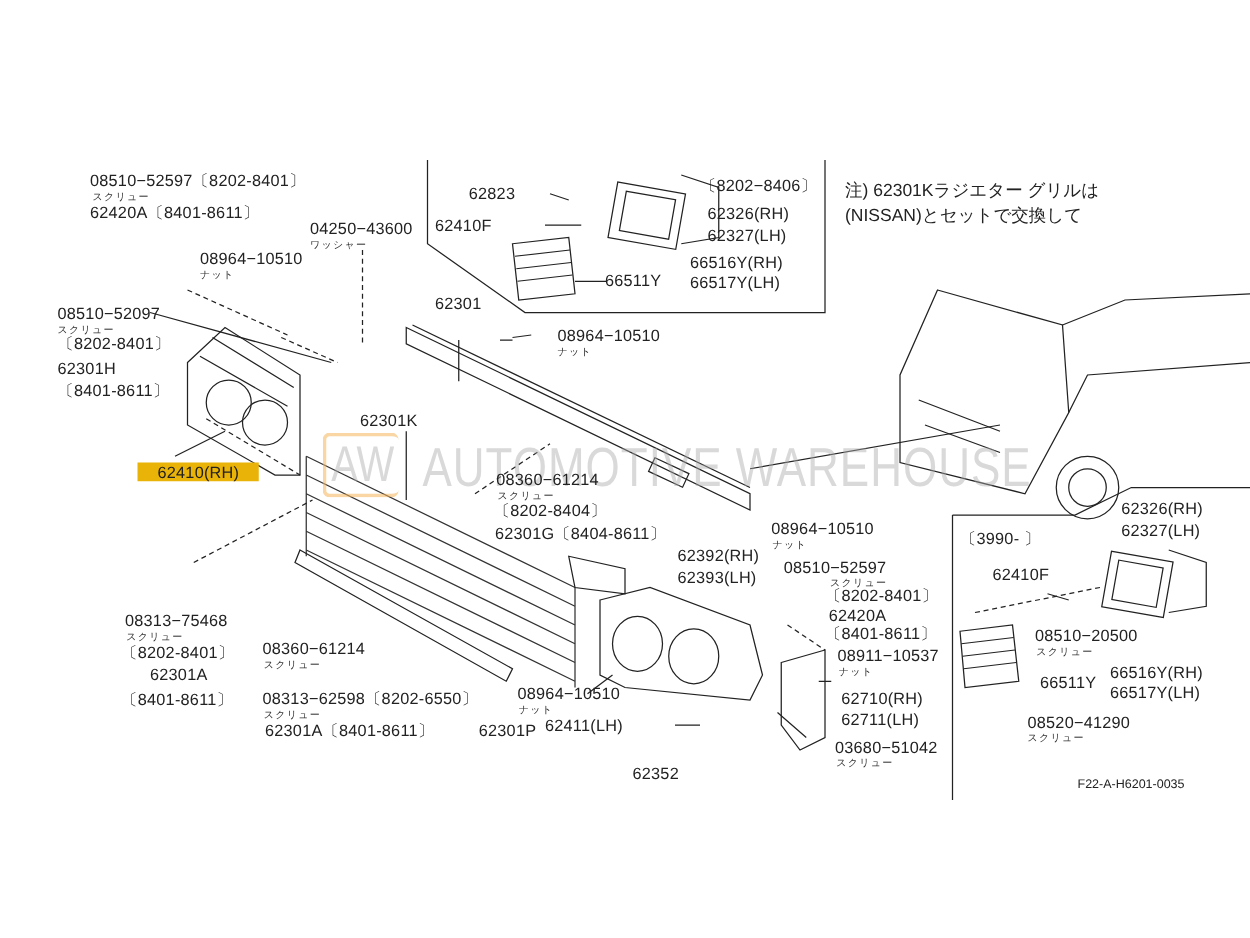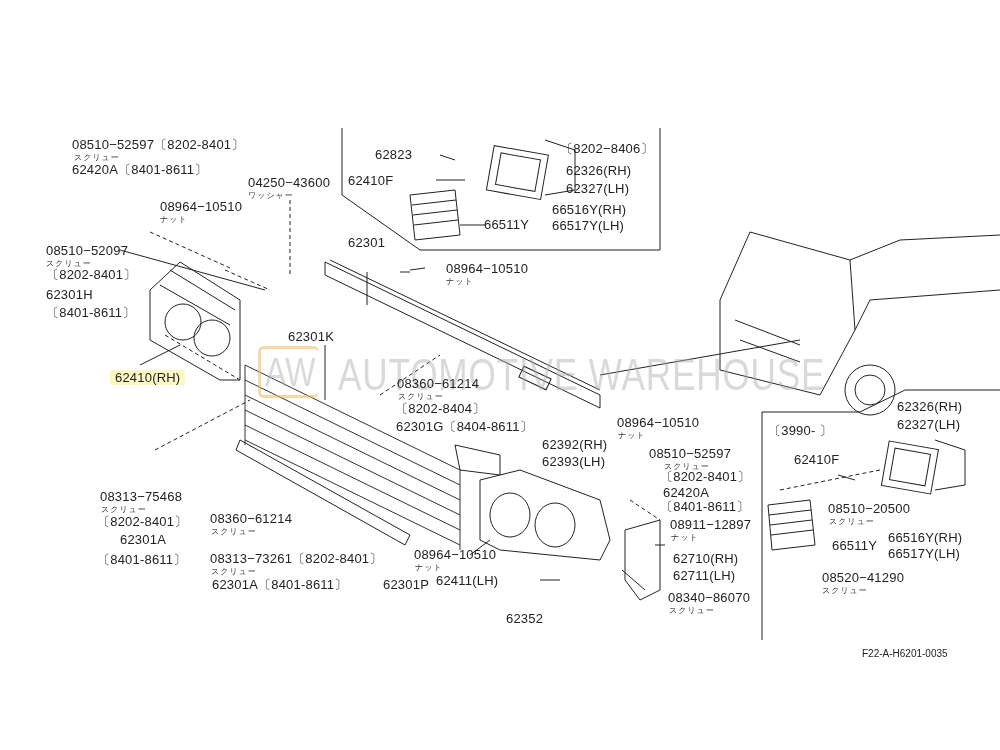--- a/index.html
+++ b/index.html
@@ -1,25 +1,25 @@
 <!DOCTYPE html>
 <html><head>
 <meta charset="utf-8">
 <style>
   html,body{margin:0;padding:0;background:#fff;}
   body{width:1000px;height:750px;position:relative;overflow:hidden;font-family:"Liberation Sans",sans-serif;color:#222;}
   #diagram{position:absolute;left:0;top:0;width:1000px;height:750px;}
   .lbl{position:absolute;font-family:"Liberation Sans",sans-serif;font-size:13px;line-height:14px;color:#222;white-space:nowrap;letter-spacing:0.2px;}
   .kana{position:absolute;font-size:8px;line-height:9px;color:#333;white-space:nowrap;letter-spacing:1px;}
-  .hl{background:#fef9c3;padding:0 5px;}
+  .hl{background:#eab308;padding:0 16px;}
   .note{position:absolute;left:676px;top:142px;font-size:14px;line-height:20px;color:#222;white-space:pre;}
   .wm{position:absolute;left:338px;top:350px;font-family:"Liberation Sans",sans-serif;font-size:44px;font-weight:400;color:rgba(170,170,170,0.45);letter-spacing:1px;transform:scaleX(0.8);transform-origin:left top;white-space:nowrap;}
   .wmlogo{position:absolute;left:258px;top:346px;width:58px;height:46px;border:3px solid rgba(245,180,90,0.55);border-radius:6px;border-right:none;}
   .wmlogo-t{position:absolute;left:265px;top:350px;font-size:40px;color:rgba(170,170,170,0.45);transform:scaleX(0.8);transform-origin:left top;}
-  .code{position:absolute;left:862px;top:648px;font-size:10px;color:#222;}
+  .code{position:absolute;left:862px;top:622px;font-size:10px;color:#222;}
 </style>
 </head>
 <body>
 
 <svg id="diagram" viewBox="0 0 1000 750" xmlns="http://www.w3.org/2000/svg">
   <g fill="none" stroke="#222" stroke-width="1">
 
     <path d="M342 128 L342 195 L420 250 L660 250 L660 128"></path>
 
     <path d="M762 412 L860 412 L905 390 L1000 390 M762 412 L762 640"></path>
@@ -84,21 +84,21 @@
 
     <path stroke-dasharray="4,3" d="M150 232 L230 268 M290 200 L290 275 M165 335 L240 380 M155 450 L250 400 M225 270 L270 290 M380 395 L440 355 M630 500 L660 520 M780 490 L880 470"></path>
     <path d="M120 250 L265 290 M140 365 L180 345 M325 345 L325 400 M367 272 L367 305 M410 270 L425 268 M440 155 L455 160 M600 375 L800 340 M470 555 L490 540 M540 580 L560 580 M655 545 L665 545 M622 570 L645 590 M400 272 L410 272 M436 180 L465 180 M460 225 L485 225 M838 475 L855 480"></path>
   </g>
 </svg>
 
 <div class="wmlogo"></div>
 <div class="wmlogo-t">AW</div>
 <div class="wm">AUTOMOTIVE WAREHOUSE</div>
 
-<div class="note"></div>
+<div class="note"><div>注) 62301Kラジエター グリルは</div><div>(NISSAN)とセットで交換して</div></div>
 
 <div class="lbl" style="left:72px;top:138px">08510−52597〔8202-8401〕</div>
 <div class="kana" style="left:74px;top:153px">スクリュー</div>
 <div class="lbl" style="left:72px;top:163px">62420A〔8401-8611〕</div>
 
 <div class="lbl" style="left:248px;top:176px">04250−43600</div>
 <div class="kana" style="left:248px;top:191px">ワッシャー</div>
 
 <div class="lbl" style="left:160px;top:200px">08964−10510</div>
 <div class="kana" style="left:160px;top:215px">ナット</div>
@@ -121,45 +121,45 @@
 <div class="kana" style="left:398px;top:392px">スクリュー</div>
 <div class="lbl" style="left:395px;top:402px">〔8202-8404〕</div>
 <div class="lbl" style="left:396px;top:420px">62301G〔8404-8611〕</div>
 
 <div class="lbl" style="left:542px;top:438px">62392(RH)</div>
 <div class="lbl" style="left:542px;top:455px">62393(LH)</div>
 
 <div class="lbl" style="left:617px;top:416px">08964−10510</div>
 <div class="kana" style="left:618px;top:431px">ナット</div>
 
-<div class="lbl" style="left:649px;top:447px">08510−52597</div>
+<div class="lbl" style="left:627px;top:447px">08510−52597</div>
 <div class="kana" style="left:664px;top:462px">スクリュー</div>
 <div class="lbl" style="left:660px;top:470px">〔8202-8401〕</div>
 <div class="lbl" style="left:663px;top:486px">62420A</div>
 <div class="lbl" style="left:660px;top:500px">〔8401-8611〕</div>
 
-<div class="lbl" style="left:670px;top:518px">08911−12897</div>
+<div class="lbl" style="left:670px;top:518px">08911−10537</div>
 <div class="kana" style="left:671px;top:533px">ナット</div>
 
 <div class="lbl" style="left:673px;top:552px">62710(RH)</div>
 <div class="lbl" style="left:673px;top:569px">62711(LH)</div>
 
-<div class="lbl" style="left:668px;top:591px">08340−86070</div>
+<div class="lbl" style="left:668px;top:591px">03680−51042</div>
 <div class="kana" style="left:669px;top:606px">スクリュー</div>
 
 <div class="lbl" style="left:100px;top:490px">08313−75468</div>
 <div class="kana" style="left:101px;top:505px">スクリュー</div>
 <div class="lbl" style="left:97px;top:515px">〔8202-8401〕</div>
 <div class="lbl" style="left:120px;top:533px">62301A</div>
 <div class="lbl" style="left:97px;top:553px">〔8401-8611〕</div>
 
 <div class="lbl" style="left:210px;top:512px">08360−61214</div>
 <div class="kana" style="left:211px;top:527px">スクリュー</div>
 
-<div class="lbl" style="left:210px;top:552px">08313−73261〔8202-8401〕</div>
+<div class="lbl" style="left:210px;top:552px">08313−62598〔8202-6550〕</div>
 <div class="kana" style="left:211px;top:567px">スクリュー</div>
 <div class="lbl" style="left:212px;top:578px">62301A〔8401-8611〕</div>
 
 <div class="lbl" style="left:383px;top:578px">62301P</div>
 
 <div class="lbl" style="left:414px;top:548px">08964−10510</div>
 <div class="kana" style="left:415px;top:563px">ナット</div>
 
 <div class="lbl" style="left:436px;top:574px">62411(LH)</div>
 <div class="lbl" style="left:506px;top:612px">62352</div>

